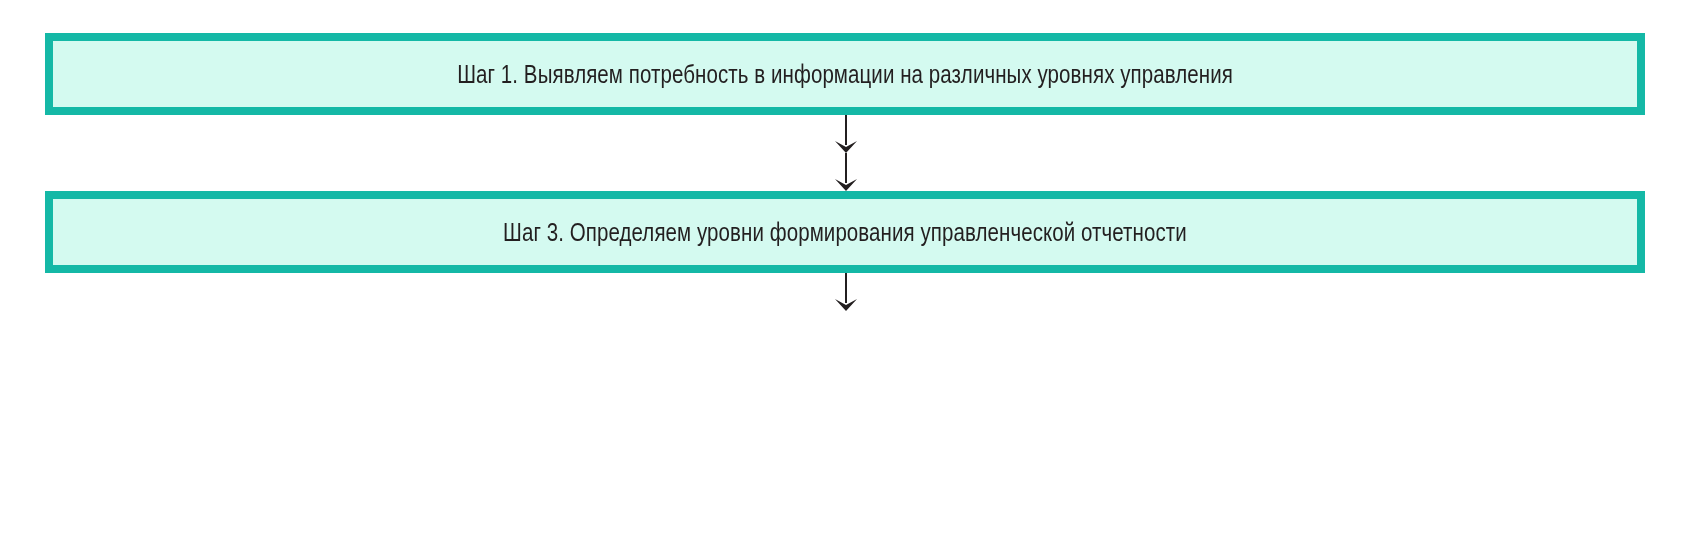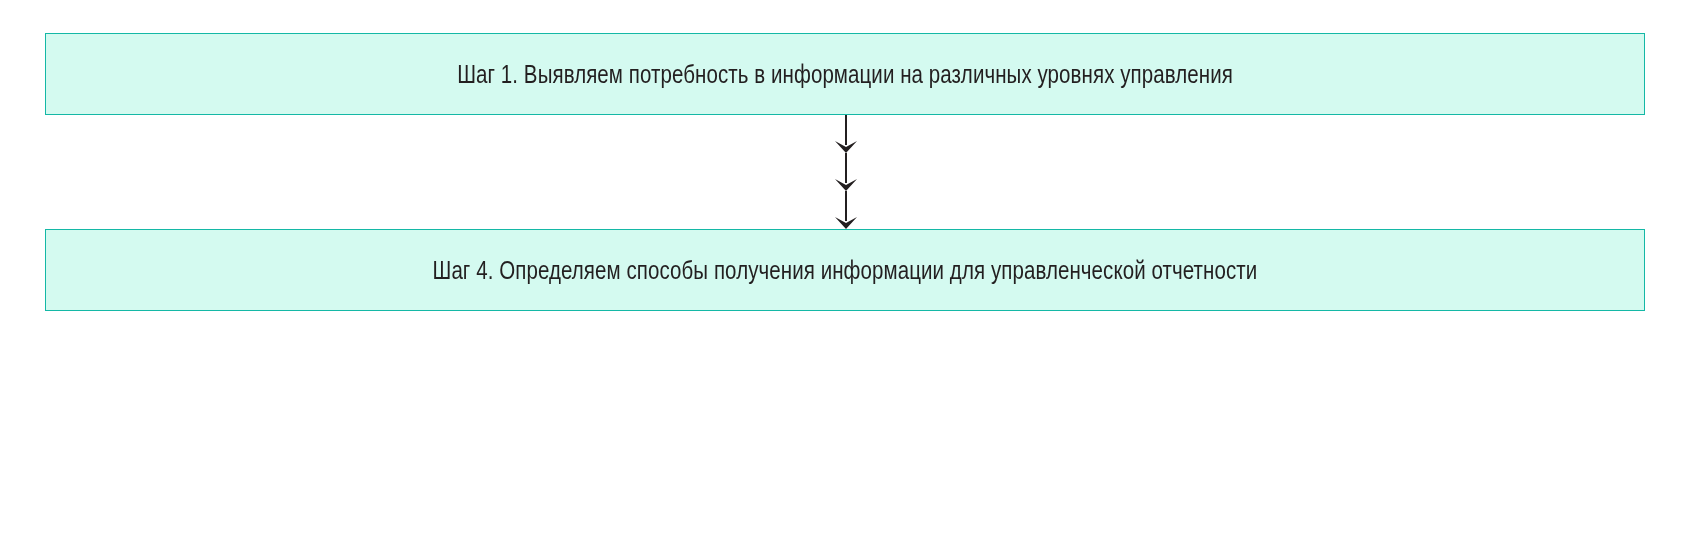--- a/index.html
+++ b/index.html
@@ -26,21 +26,21 @@
     left: 45px;
     top: 33px;
     width: 1600px;
   }
 
   .step-box {
     box-sizing: border-box;
     width: 1600px;
     height: 82px;
     background: #d4faf0;
-    border: 1px solid #14b8a6;
+    border: 8px solid #14b8a6;
     display: flex;
     align-items: center;
     justify-content: center;
     text-align: center;
   }
 
   .step-label {
     font-family: "Liberation Sans", sans-serif;
     font-size: 25px;
     line-height: 30px;
@@ -95,26 +95,26 @@
     </div>
 
 
     <div class="connector">
       <div class="arrow-shaft"></div>
       <svg class="arrow-head" viewBox="0 0 22 12">
         <polygon points="0,0 11,12 22,0 11,6" fill="#231f20"></polygon>
       </svg>
     </div>
 
+    <div class="step-box">
+      <span class="step-label">Шаг 3. Определяем уровни формирования управленческой отчетности</span>
+    </div>
 
     <div class="connector">
       <div class="arrow-shaft"></div>
       <svg class="arrow-head" viewBox="0 0 22 12">
         <polygon points="0,0 11,12 22,0 11,6" fill="#231f20"></polygon>
       </svg>
     </div>
 
-    <div class="step-box">
-      <span class="step-label">Шаг 4. Определяем способы получения информации для управленческой отчетности</span>
-    </div>
 
   </div>
 </div>
 
 </body></html>

